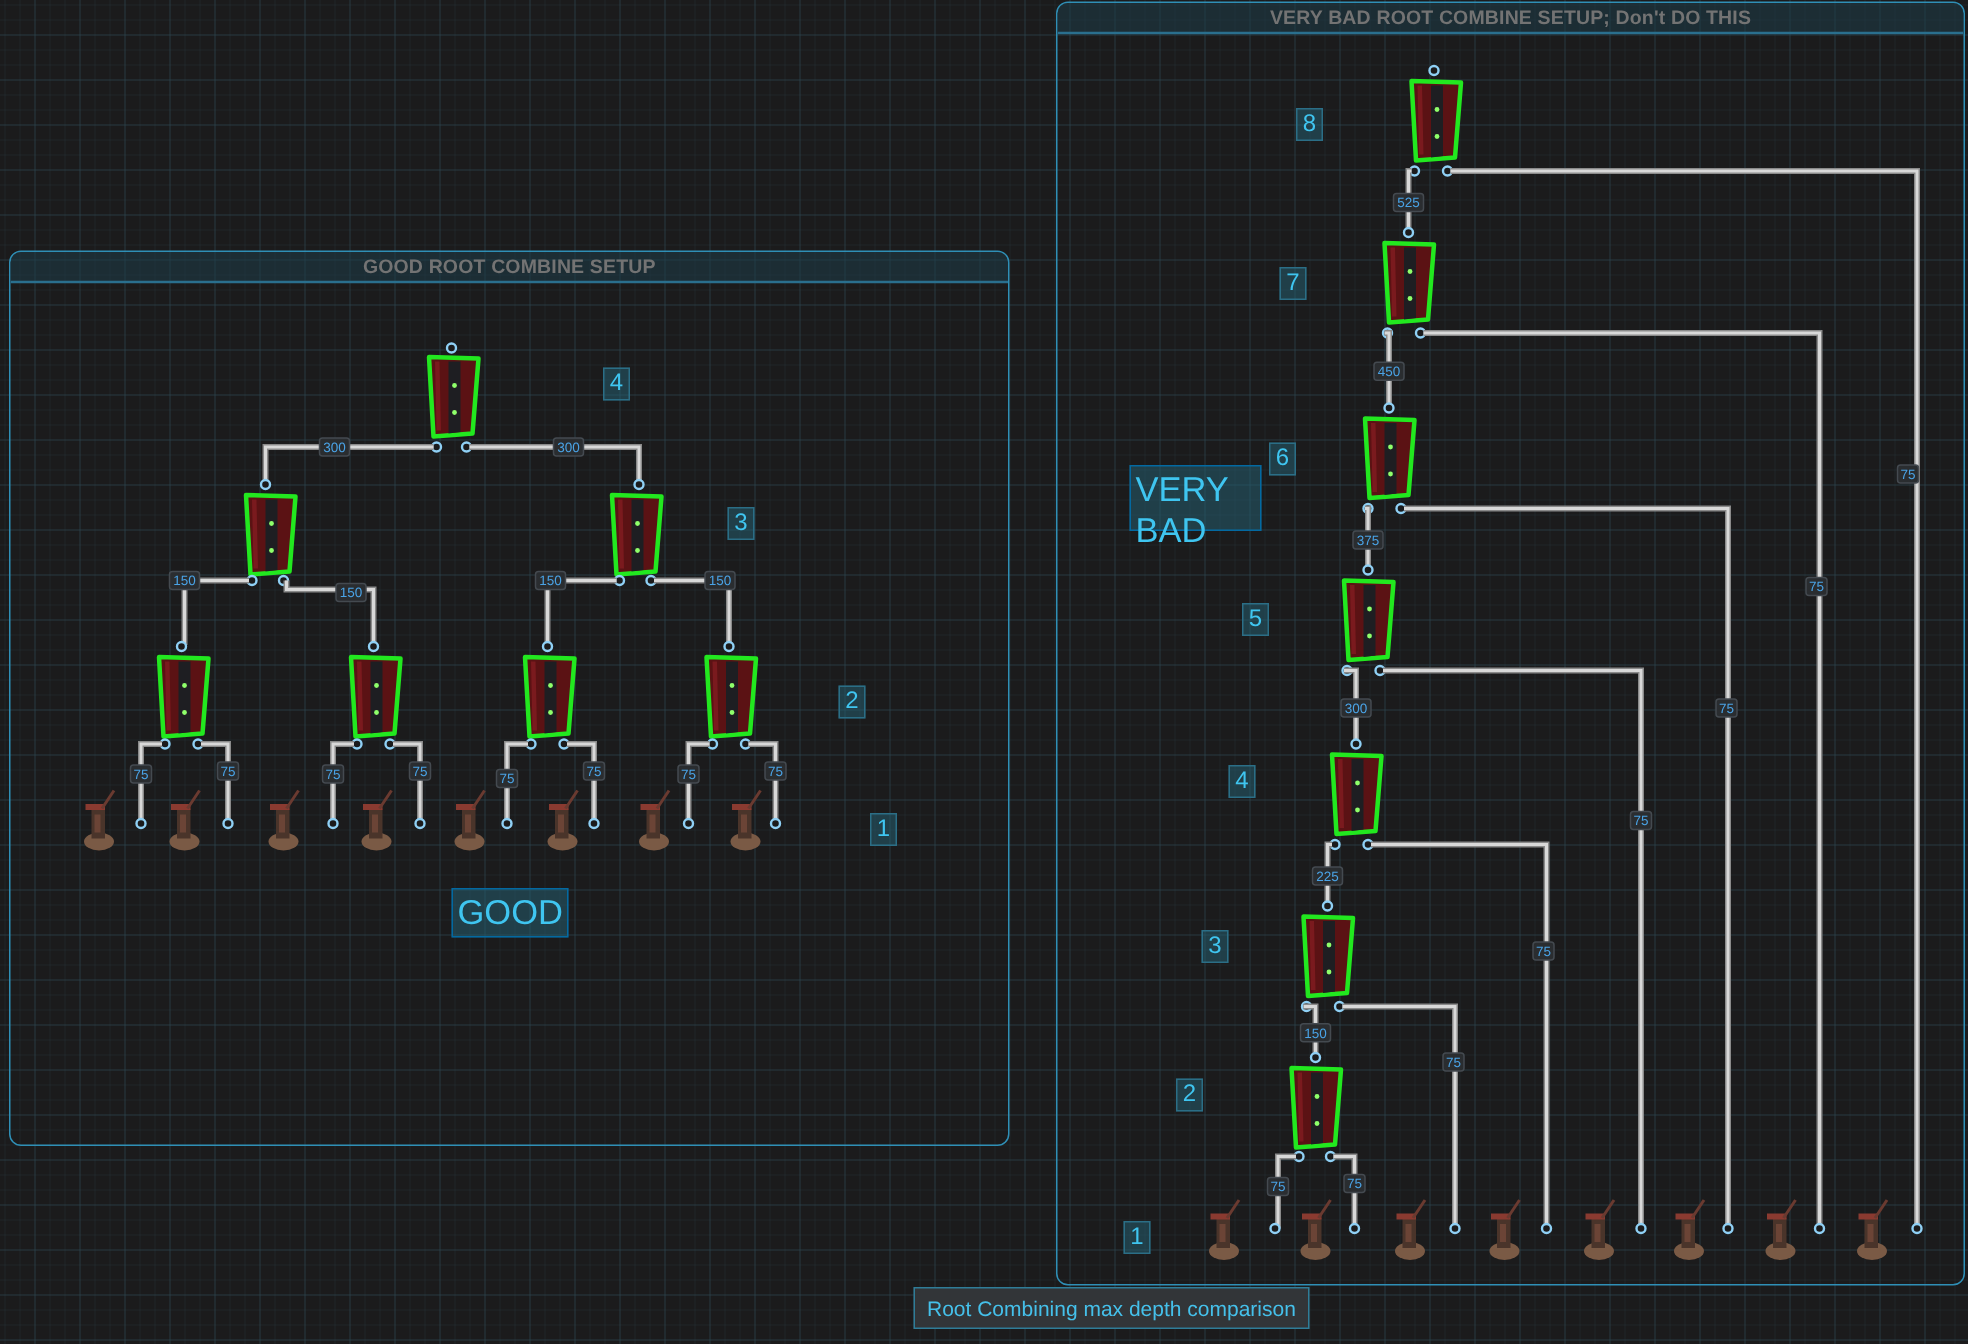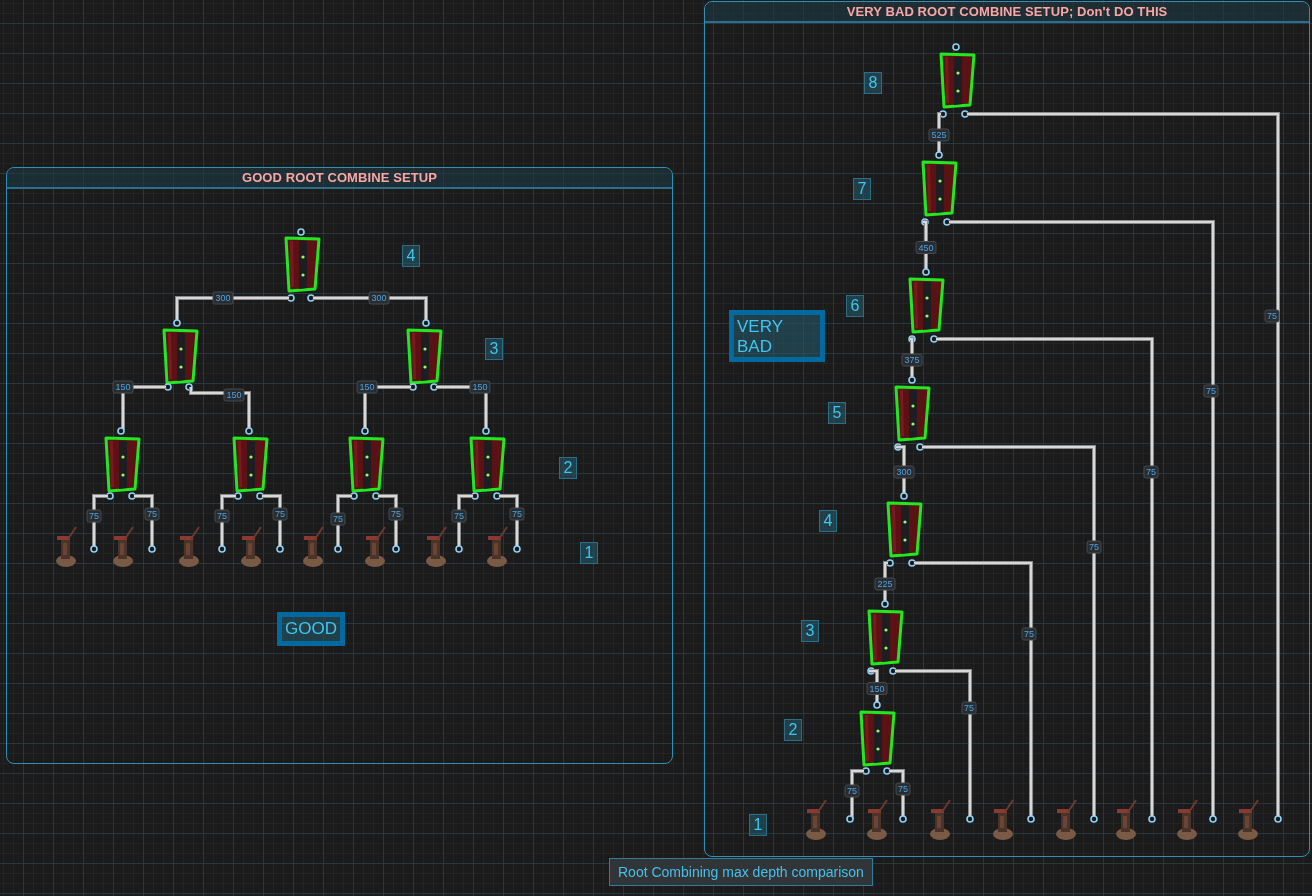--- a/index.html
+++ b/index.html
@@ -8,26 +8,26 @@
     background-image:
       linear-gradient(to right, rgba(45,70,80,0.55) 1px, transparent 1px),
       linear-gradient(to bottom, rgba(45,70,80,0.55) 1px, transparent 1px),
       linear-gradient(to right, rgba(40,55,62,0.35) 1px, transparent 1px),
       linear-gradient(to bottom, rgba(40,55,62,0.35) 1px, transparent 1px);
     background-size:30px 30px,30px 30px,10px 10px,10px 10px;
     background-position:-7px -7px,-7px -7px,-7px -7px,-7px -7px;
     font-family:"Liberation Sans",sans-serif;}
   .frame{position:absolute;border:1px solid #2f8fb6;border-radius:8px;box-sizing:border-box;}
   .frame-title{position:absolute;left:0;right:0;top:0;height:19px;border-bottom:2px solid #2a6f8e;
-    background:rgba(30,60,72,0.55);border-radius:7px 7px 0 0;color:#fca5a5;font-weight:bold;
+    background:rgba(30,60,72,0.55);border-radius:7px 7px 0 0;color:#737373;font-weight:bold;
     font-size:13px;text-align:center;line-height:19px;letter-spacing:0.1px;}
   .num{position:absolute;border:1px solid #2b6e86;background:rgba(36,92,112,0.55);color:#3fc5f0;
     font-size:16px;line-height:20px;text-align:center;min-width:14px;padding:0 1px;}
-  .comment{position:absolute;border:5px solid #0369a1;background:rgba(36,92,112,0.55);color:#3fc5f0;
-    font-size:17px;padding:2px 3px;}
+  .comment{position:absolute;border:1px solid #0369a1;background:rgba(36,92,112,0.55);color:#3fc5f0;
+    font-size:23px;padding:2px 3px;margin-left:24px;}
   .caption{position:absolute;border:1px solid #2f7d98;background:#323538;color:#45c0ea;font-size:14px;
     padding:5px 8px;}
   svg#wires{position:absolute;left:0;top:0;}
   .lbl{font-family:"Liberation Sans",sans-serif;font-size:9px;fill:#4aa3e6;}
 </style>
 </head>
 <body>
 
 <div class="frame" style="left:6px;top:167px;width:667px;height:597px;">
   <div class="frame-title">GOOD ROOT COMBINE SETUP</div>
@@ -417,21 +417,21 @@
       <rect x="1239" y="809" width="13" height="4" fill="#8a3a30"></rect>
       <line x1="1250" y1="812" x2="1258" y2="800" stroke="#6a3a30" stroke-width="2"></line>
       <rect x="1245" y="816" width="4" height="12" fill="#6b4436"></rect>
     </g>
   </svg>
 
 <div class="num" style="left:402px;top:245px;">4</div>
 <div class="num" style="left:485px;top:338px;">3</div>
 <div class="num" style="left:559px;top:457px;">2</div>
 <div class="num" style="left:580px;top:542px;">1</div>
-<div class="comment" style="left:277px;top:612px;">GOOD</div>
+<div class="comment" style="left:277px;top:592px;">GOOD</div>
 
 <div class="num" style="left:864px;top:72px;">8</div>
 <div class="num" style="left:853px;top:178px;">7</div>
 <div class="num" style="left:846px;top:295px;">6</div>
 <div class="num" style="left:828px;top:402px;">5</div>
 <div class="num" style="left:819px;top:510px;">4</div>
 <div class="num" style="left:801px;top:620px;">3</div>
 <div class="num" style="left:784px;top:719px;">2</div>
 <div class="num" style="left:749px;top:814px;">1</div>
 <div class="comment" style="left:729px;top:310px;width:80px;height:38px;">VERY BAD</div>

